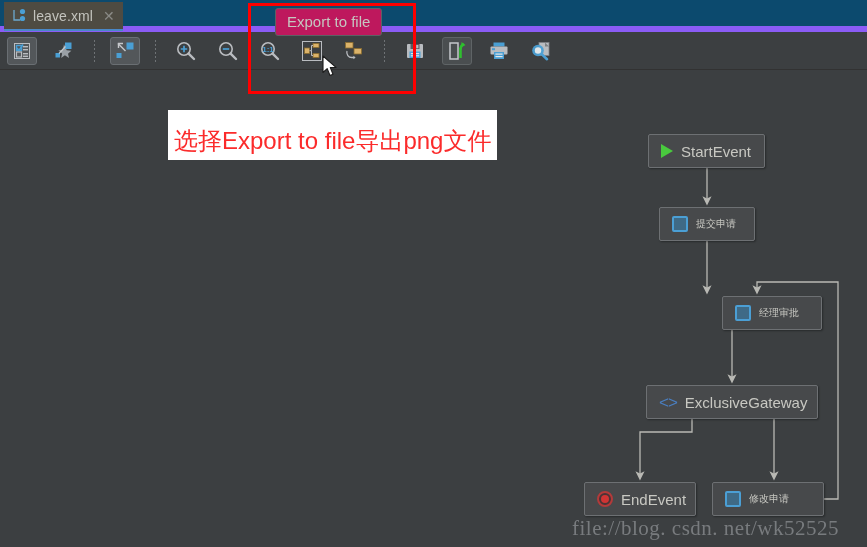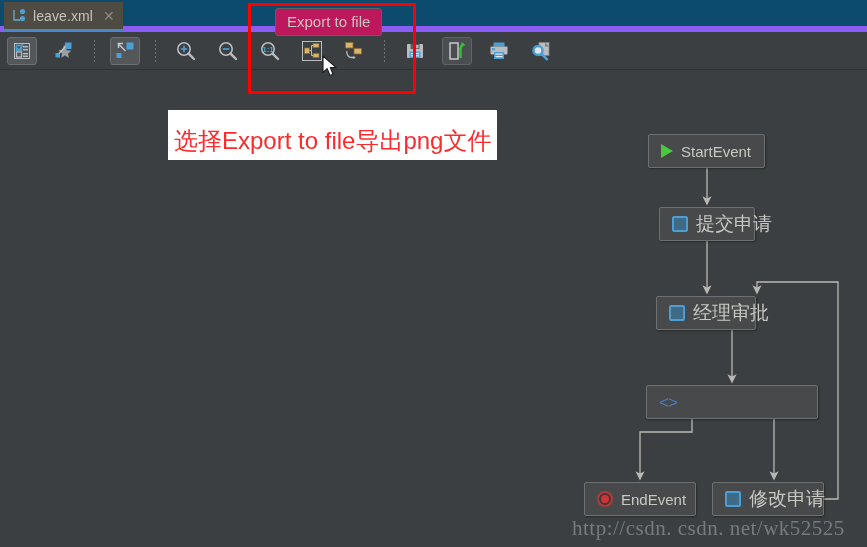--- a/index.html
+++ b/index.html
@@ -86,21 +86,21 @@
     position: absolute;
     background: #47494b;
     border: 1px solid #6d7073;
     border-radius: 2px;
     display: flex; align-items: center; gap: 8px;
     padding: 0 12px;
     height: 34px;
     box-shadow: 1px 1px 2px rgba(0,0,0,0.35);
   }
   .node-label { font-size: 15px; color: #c8c8c2; white-space: nowrap; }
-  .node-label.cjk { font-size: 19px; }
+  .node-label.cjk { font-size: 10px; }
 
   .ic-task {
     width: 16px; height: 16px; border: 2px solid #4b9fd5; border-radius: 2px;
     background: #3f6a86; flex: 0 0 auto;
   }
   .ic-start {
     width: 0; height: 0; flex: 0 0 auto;
     border-left: 12px solid #49c93e;
     border-top: 7px solid transparent;
     border-bottom: 7px solid transparent;
@@ -308,37 +308,38 @@
     <div class="node" style="left:648px; top:64px; width:117px;">
       <span class="ic-start"></span>
       <span class="node-label">StartEvent</span>
     </div>
 
     <div class="node" style="left:659px; top:137px; width:96px;">
       <span class="ic-task"></span>
       <span class="node-label cjk">提交申请</span>
     </div>
 
-    <div class="node" style="left:656px; top:226px; width:100px;">
+    <div class="node" style="left:722px; top:226px; width:100px;">
       <span class="ic-task"></span>
       <span class="node-label cjk">经理审批</span>
     </div>
 
     <div class="node" style="left:646px; top:315px; width:172px;">
       <span class="ic-gw">&lt;&gt;</span>
+      <span class="node-label">ExclusiveGateway</span>
     </div>
 
     <div class="node" style="left:584px; top:412px; width:112px;text-align:center;">
       <span class="ic-end">
           <i></i>
         </span>
       <span class="node-label">EndEvent</span>
     </div>
 
     <div class="node" style="left:712px; top:412px; width:112px;">
       <span class="ic-task"></span>
       <span class="node-label cjk">修改申请</span>
     </div>
   </div>
 
-  <div class="watermark">http://csdn. csdn. net/wk52525</div>
+  <div class="watermark">file://blog. csdn. net/wk52525</div>
 
 </div>
 
 </body></html>

